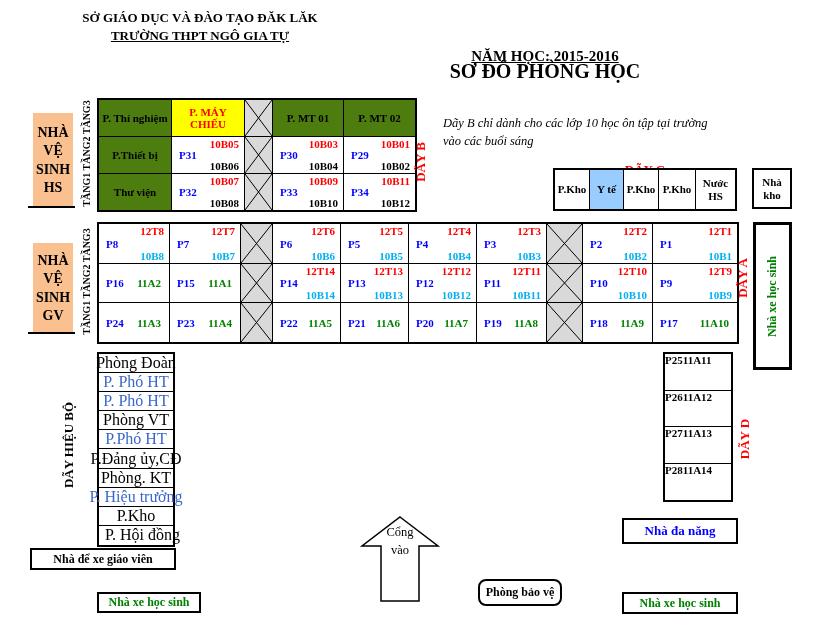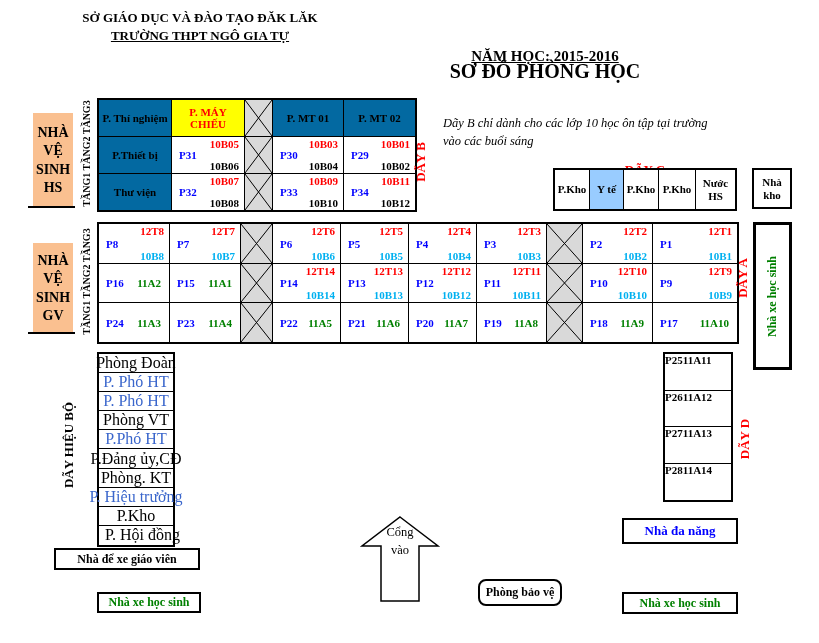--- a/index.html
+++ b/index.html
@@ -9,21 +9,21 @@
   .b{font-weight:bold;}
   
   .vbox{position:absolute;display:flex;align-items:center;justify-content:center;overflow:visible;}
   .vbox>span{transform:rotate(-90deg);white-space:nowrap;display:block;}
   
   .grid{position:absolute;display:grid;border:2px solid #000;background:#fff;}
   .cell{box-sizing:border-box;position:relative;border-right:1px solid #000;border-bottom:1px solid #000;
         font-size:11px;font-weight:bold;}
   .cell.lastc{border-right:none;}
   .cell.lastr{border-bottom:none;}
-  .cell.head{display:flex;align-items:center;justify-content:center;text-align:center;background:#0369a1;}
+  .cell.head{display:flex;align-items:center;justify-content:center;text-align:center;background:#4d7c0f;}
   .cell.yellow{background:#FFFF00;color:#FF0000;}
   .cell.hatch{background:#D9D9D9;}
   .cell.hatch svg{position:absolute;inset:0;width:100%;height:100%;display:block;}
   .cell.hatch line{stroke:#000;stroke-width:1;vector-effect:non-scaling-stroke;}
   .cell .p{position:absolute;left:7px;top:50%;transform:translateY(-50%);color:#0000FF;}
   .cell .top{position:absolute;right:5px;top:1px;}
   .cell .bot{position:absolute;right:5px;bottom:1px;}
   .cell .cls{position:absolute;right:8px;top:50%;transform:translateY(-50%);color:#008000;}
   .t-red{color:#FF0000;} .t-black{color:#000000;} .t-cyan{color:#00B0F0;} .t-adminblue{color:#3A66CC;}
   
@@ -331,21 +331,21 @@
   <div id="dayd-grid">
       <div class="drow"><span class="p">P25</span><span class="cls">11A11</span></div>
       <div class="drow"><span class="p">P26</span><span class="cls">11A12</span></div>
       <div class="drow"><span class="p">P27</span><span class="cls">11A13</span></div>
       <div class="drow"><span class="p">P28</span><span class="cls">11A14</span></div>
     </div>
   <div class="vbox red-label" style="left:735px;top:408px;width:20px;height:62px;">
       <span>DÃY D</span>
     </div>
 
-  <div class="box" style="left:30px;top:548px;width:146px;height:22px;margin-left:24px;">Nhà để xe giáo viên</div>
+  <div class="box" style="left:30px;top:548px;width:146px;height:22px;">Nhà để xe giáo viên</div>
   <div class="box" style="left:97px;top:592px;width:104px;height:21px;color:#008000;">Nhà xe học sinh</div>
 
   <svg class="abs" style="left:358px;top:514px;" width="84" height="90" viewBox="0 0 84 90">
     <polygon points="42,3 80,32 61,32 61,87 23,87 23,32 4,32" fill="#ffffff" stroke="#000000" stroke-width="1.5"></polygon>
   </svg>
   <div class="abs" style="left:368px;top:524px;width:64px;text-align:center;font-size:12.5px;line-height:1.4;">
     <div>Cổng</div>
     <div>vào</div>
   </div>
 

